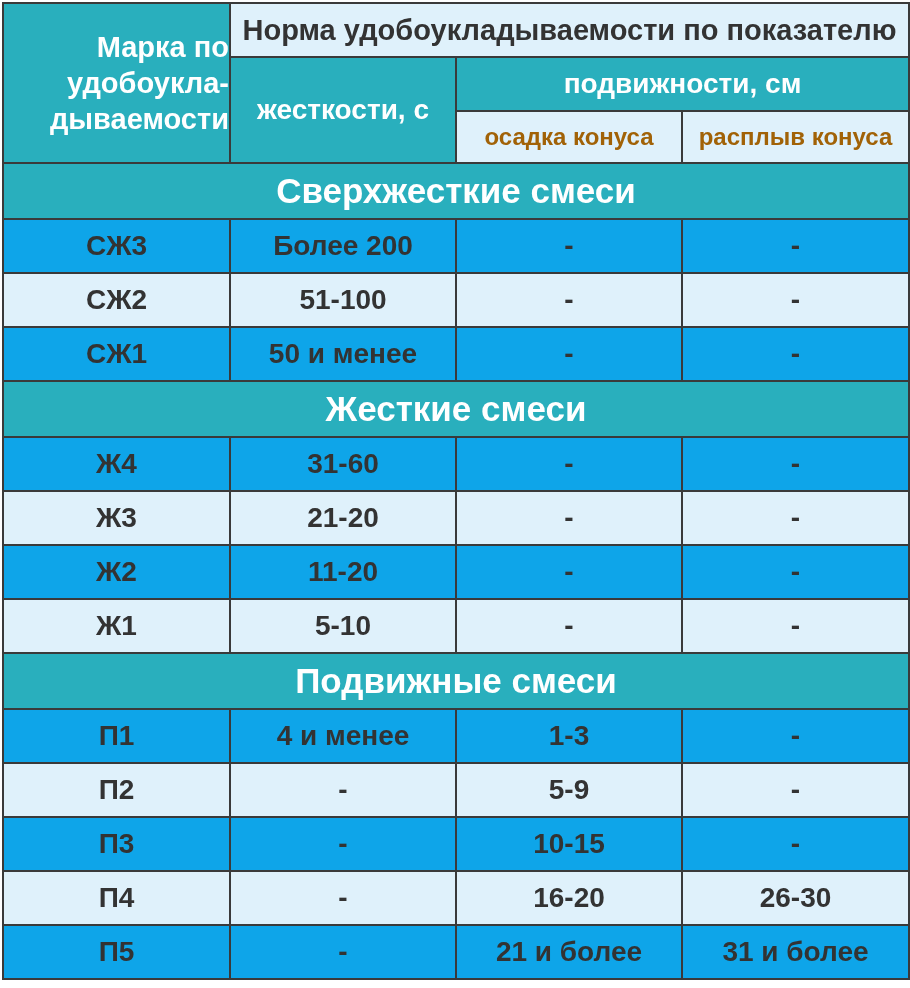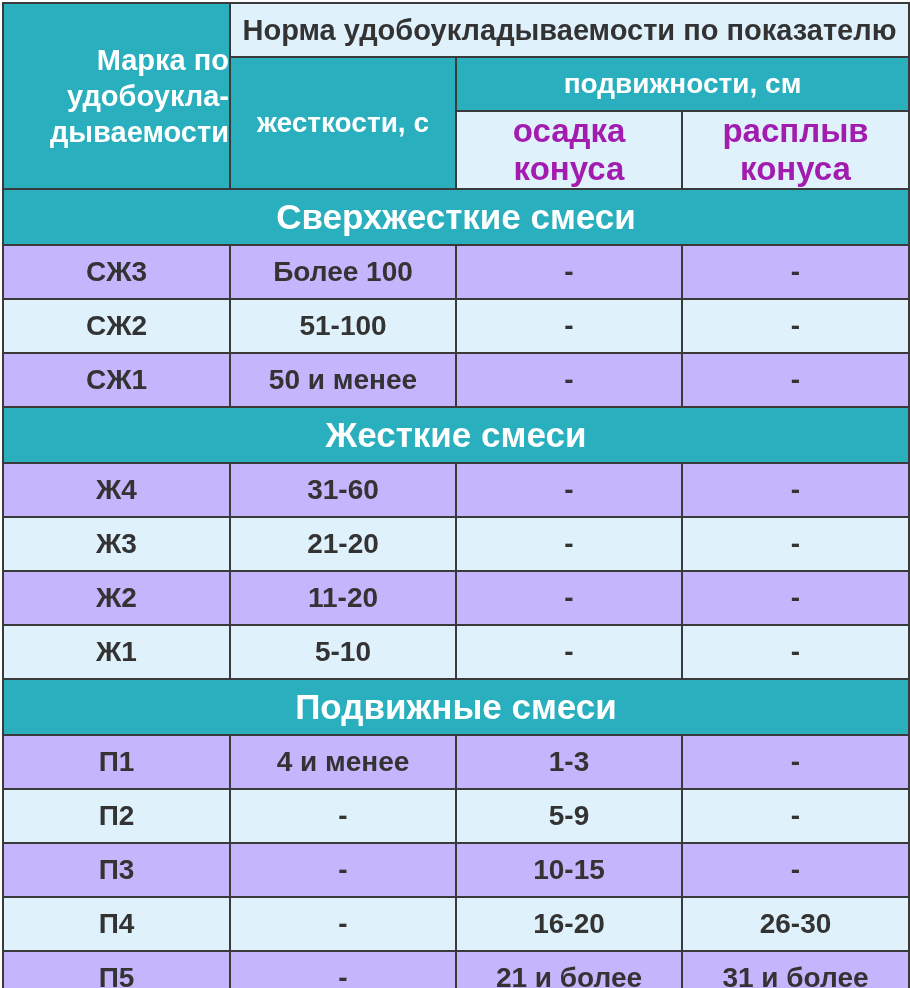--- a/index.html
+++ b/index.html
@@ -15,25 +15,25 @@
   }
   td {
     border: 2px solid #3a3a3a;
     text-align: center;
     vertical-align: middle;
     padding: 0;
     font-size: 28px;
   }
   .teal { background: #29afbd; color: #ffffff; }
   .light { background: #dff1fb; }
-  .white { background: #c4b5fd; margin-left: 28px; }
+  .white { background: #0ea5e9; margin-left: 28px; }
   .h-left { text-align: right; padding-left: 21px; line-height: 36px; font-size: 29px; }
   .h-top { height: 52px; font-size: 29px; color: #333; }
   .h-mid { height: 52px; font-size: 28px; }
-  .h-sub { height: 50px; font-size: 33px; color: #a21caf; }
+  .h-sub { height: 50px; font-size: 24px; color: #a16207; }
   .section { height: 54px; font-size: 35px; }
   .row td { height: 52px; }
 </style>
 </head>
 <body>
 
 <table>
   <colgroup>
     <col style="width:227px">
     <col style="width:226px">
@@ -56,21 +56,21 @@
   <tr>
     <td class="light h-sub">осадка конуса</td>
     <td class="light h-sub">расплыв конуса</td>
   </tr>
 
   <tr>
         <td class="teal section" colspan="4">Сверхжесткие смеси</td>
       </tr>
   <tr class="row white">
     <td>СЖ3</td>
-    <td>Более 100</td>
+    <td>Более 200</td>
     <td>-</td>
     <td>-</td>
   </tr>
   <tr class="row light">
     <td>СЖ2</td>
     <td>51-100</td>
     <td>-</td>
     <td>-</td>
   </tr>
   <tr class="row white">

